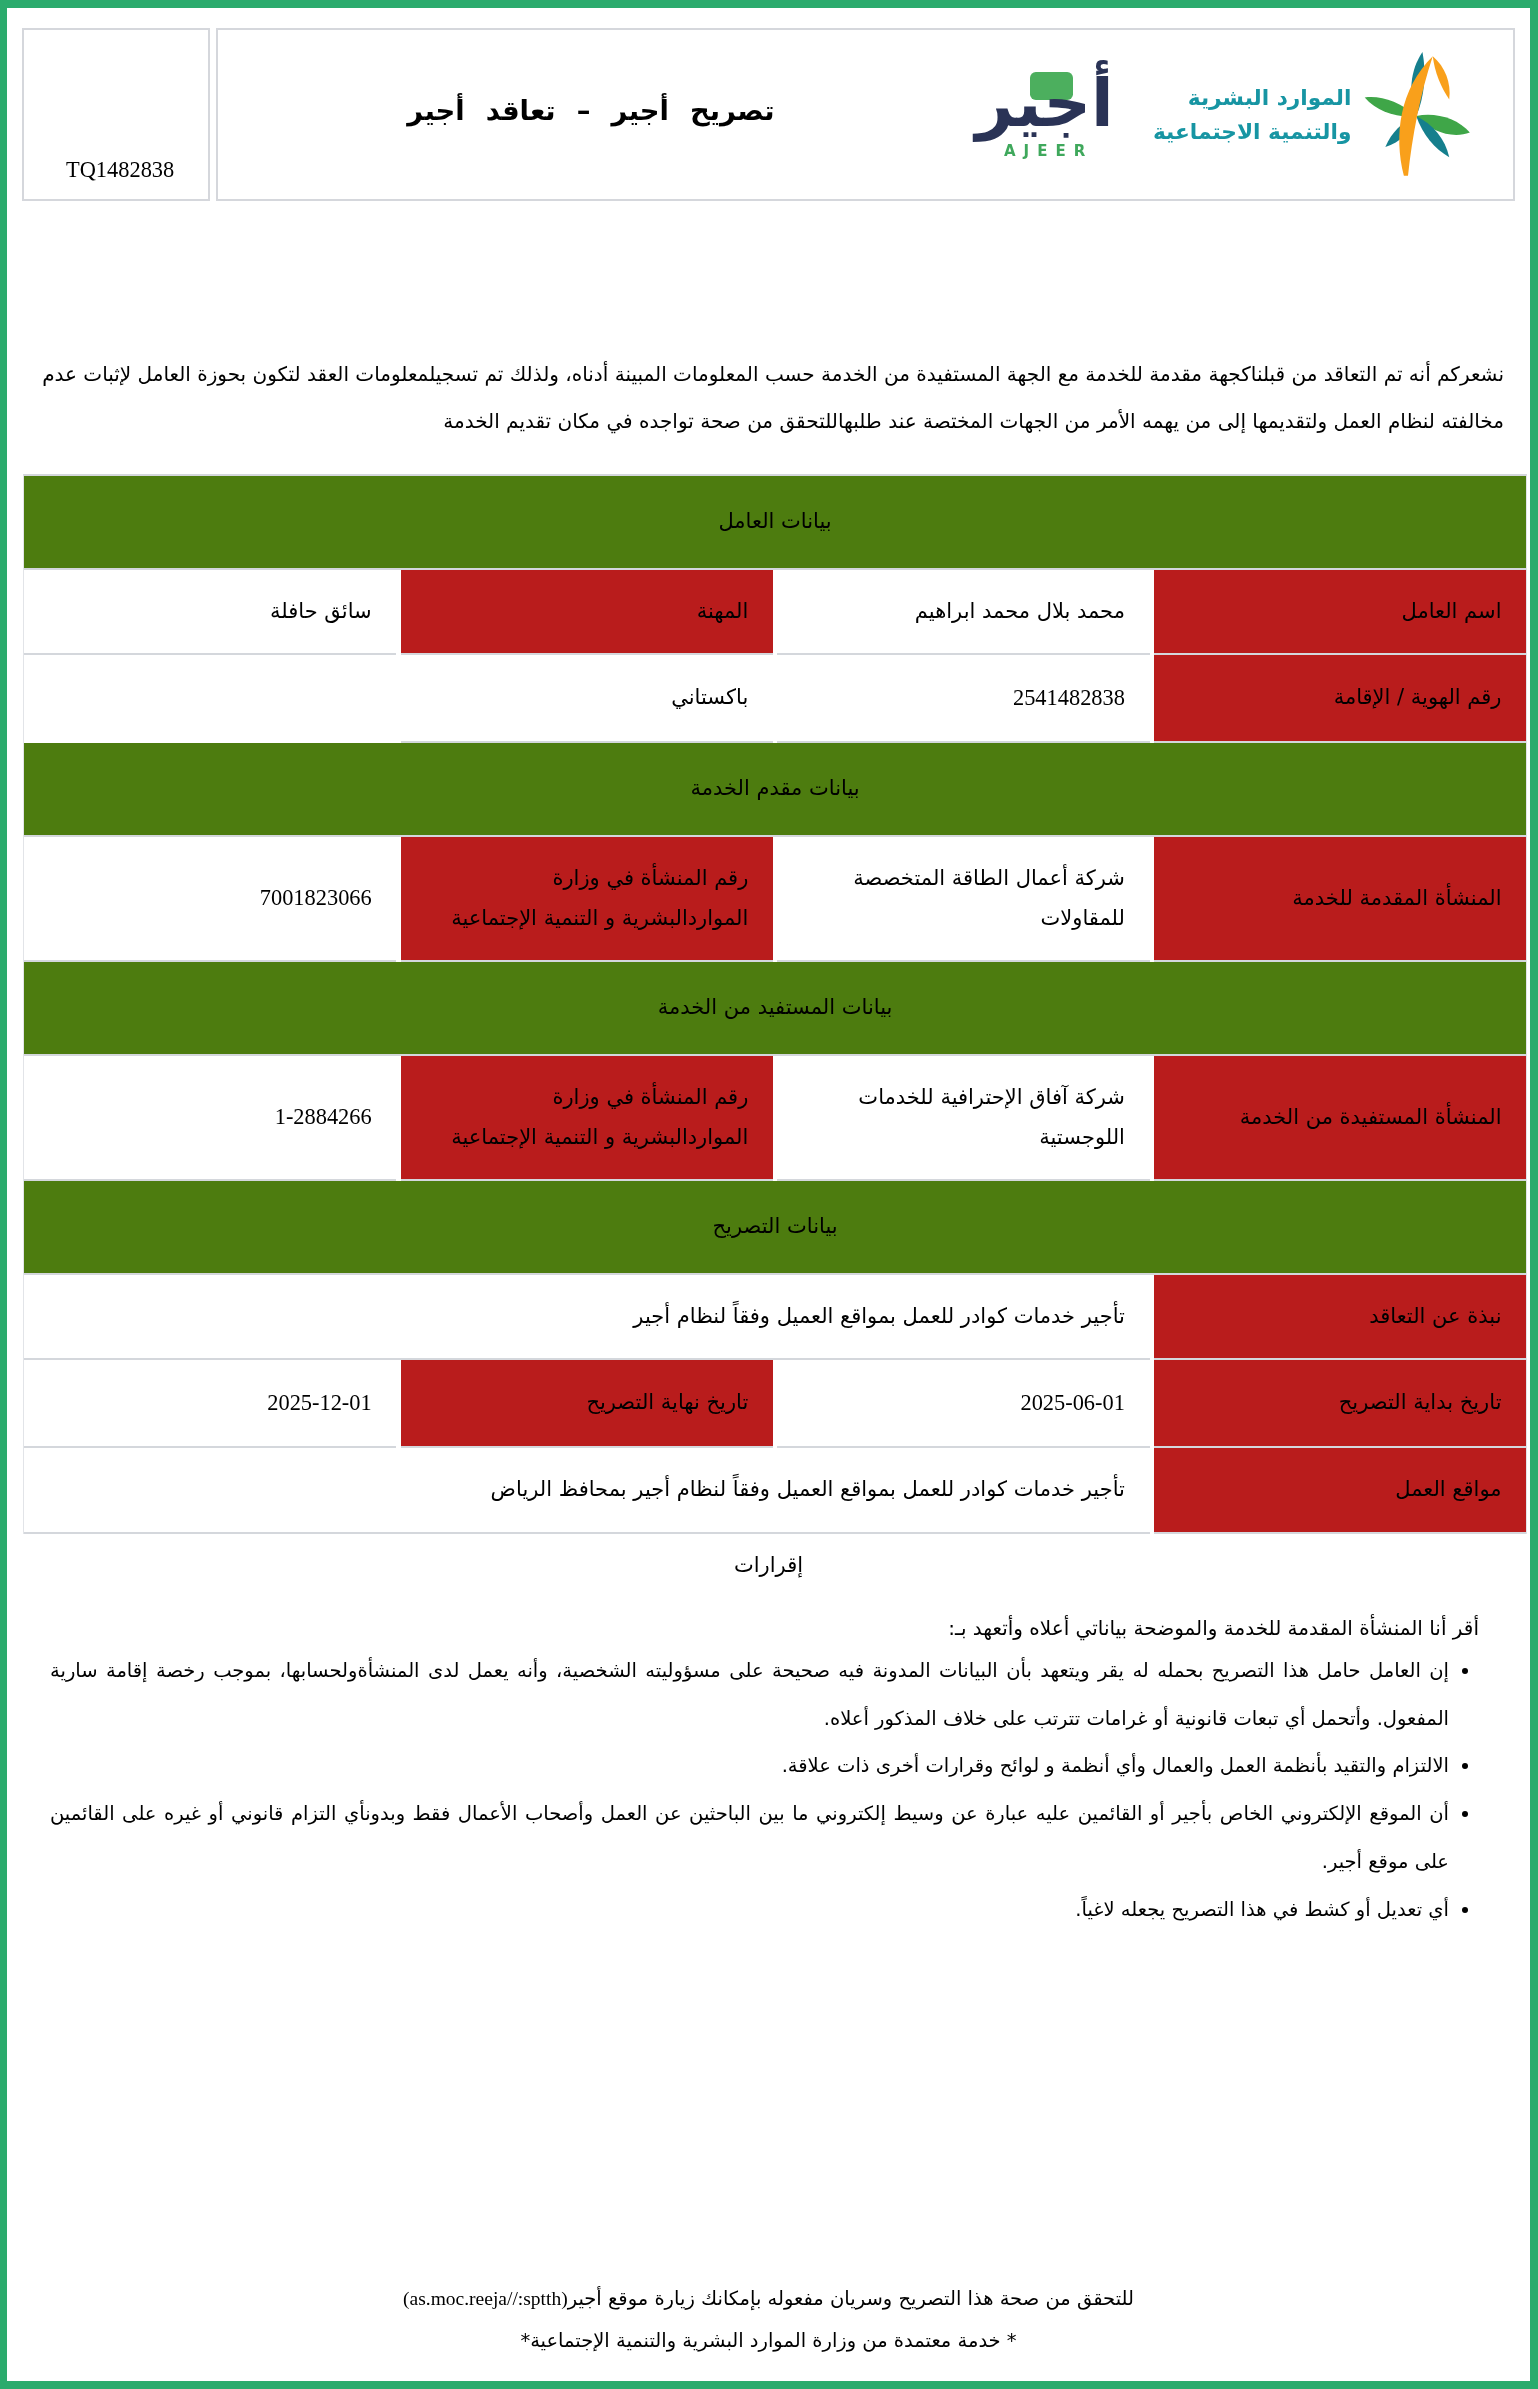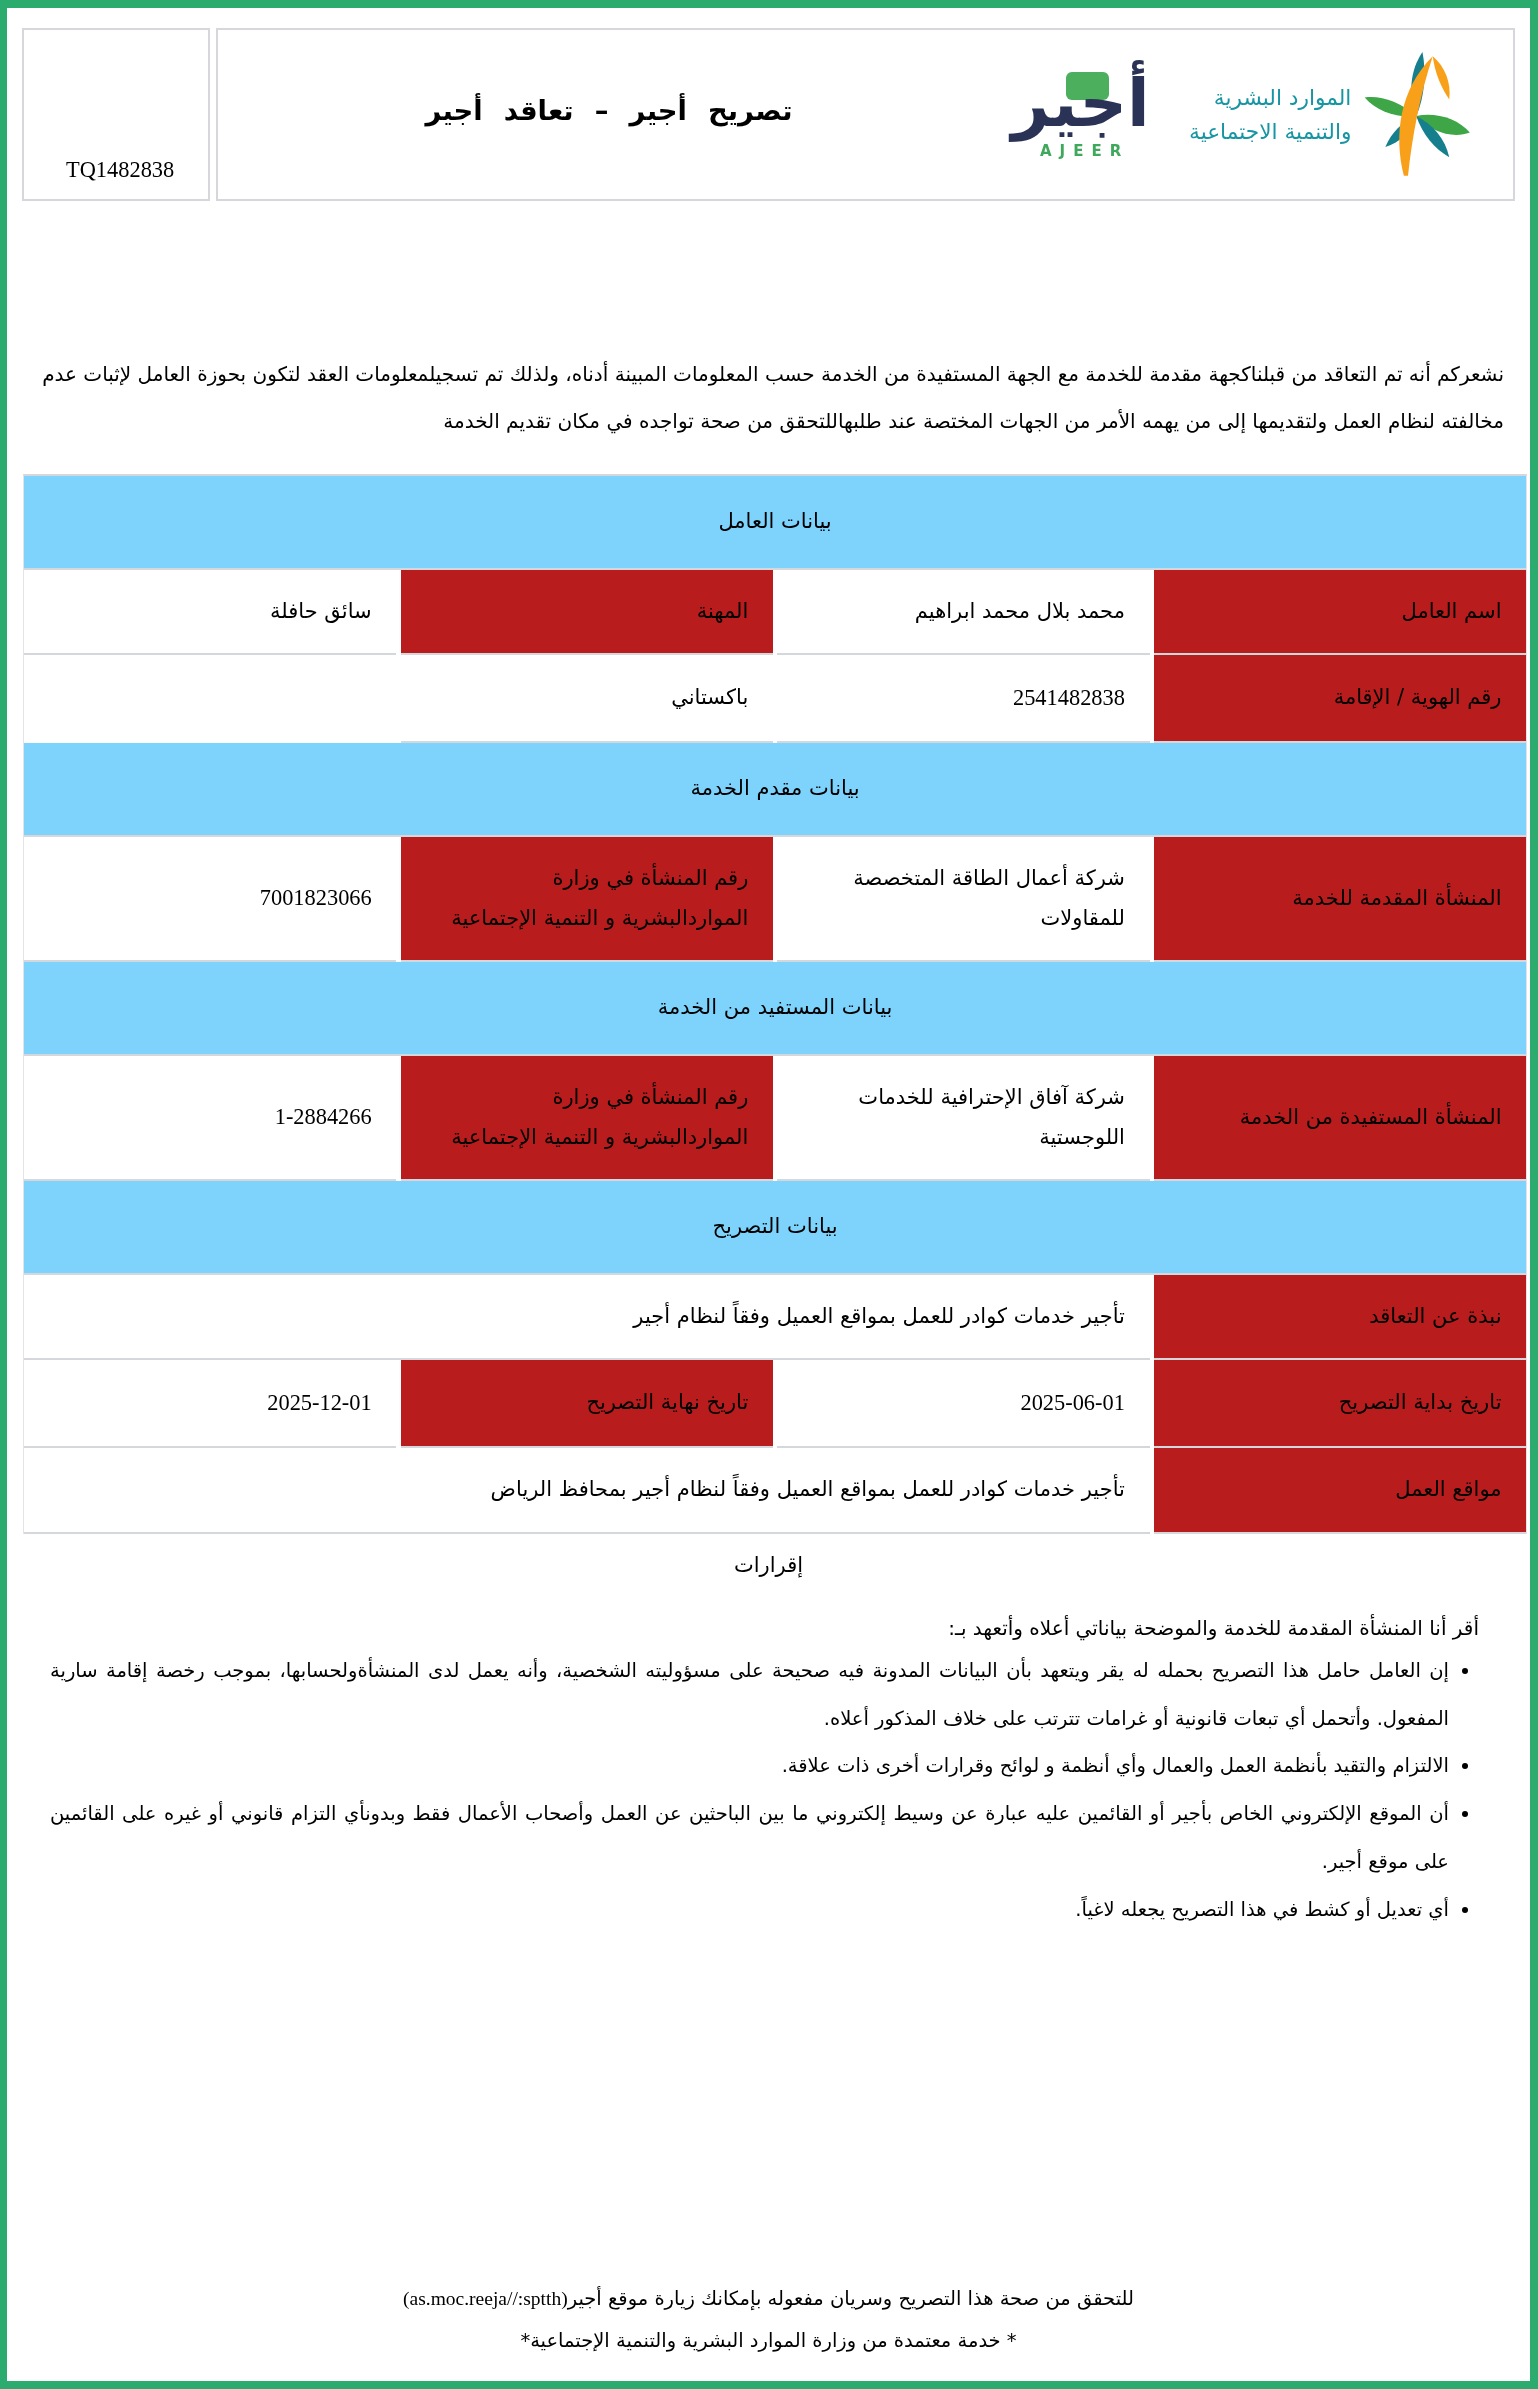--- a/index.html
+++ b/index.html
@@ -54,21 +54,21 @@
     display:flex;
     align-items:center;
     margin-right:24.6px;
     gap:10px;
   }
   .ministry-emblem{width:127px;height:134px;flex:0 0 auto;}
   .ministry-wordmark{
     color:#1795A3;
     font-size:21.7px;
     line-height:1.55;
-    font-weight:normal;
+    font-weight:bold;
     text-align:right;
     white-space:nowrap;
   }
   
   .ajeer-logo{
     margin-right:35px;
     margin-left:7.2px;
     display:flex;flex-direction:column;align-items:center;
   }
   .ajeer-word{
@@ -119,21 +119,21 @@
     display:flex;
     align-items:center;
     font-size:21px;
     line-height:1.9;
     padding:21.7px 24.6px;
     box-sizing:border-box;
     min-height:77px;
   }
   .sec{
     grid-column:1 / -1;
-    background:#7dd3fc;
+    background:#4d7c0f;
     justify-content:center;
     text-align:center;
     padding:26px 3px;
   }
   .lbl{
     background:#b91c1c;
     justify-content:flex-start;
     text-align:right;
   }
   .val{

